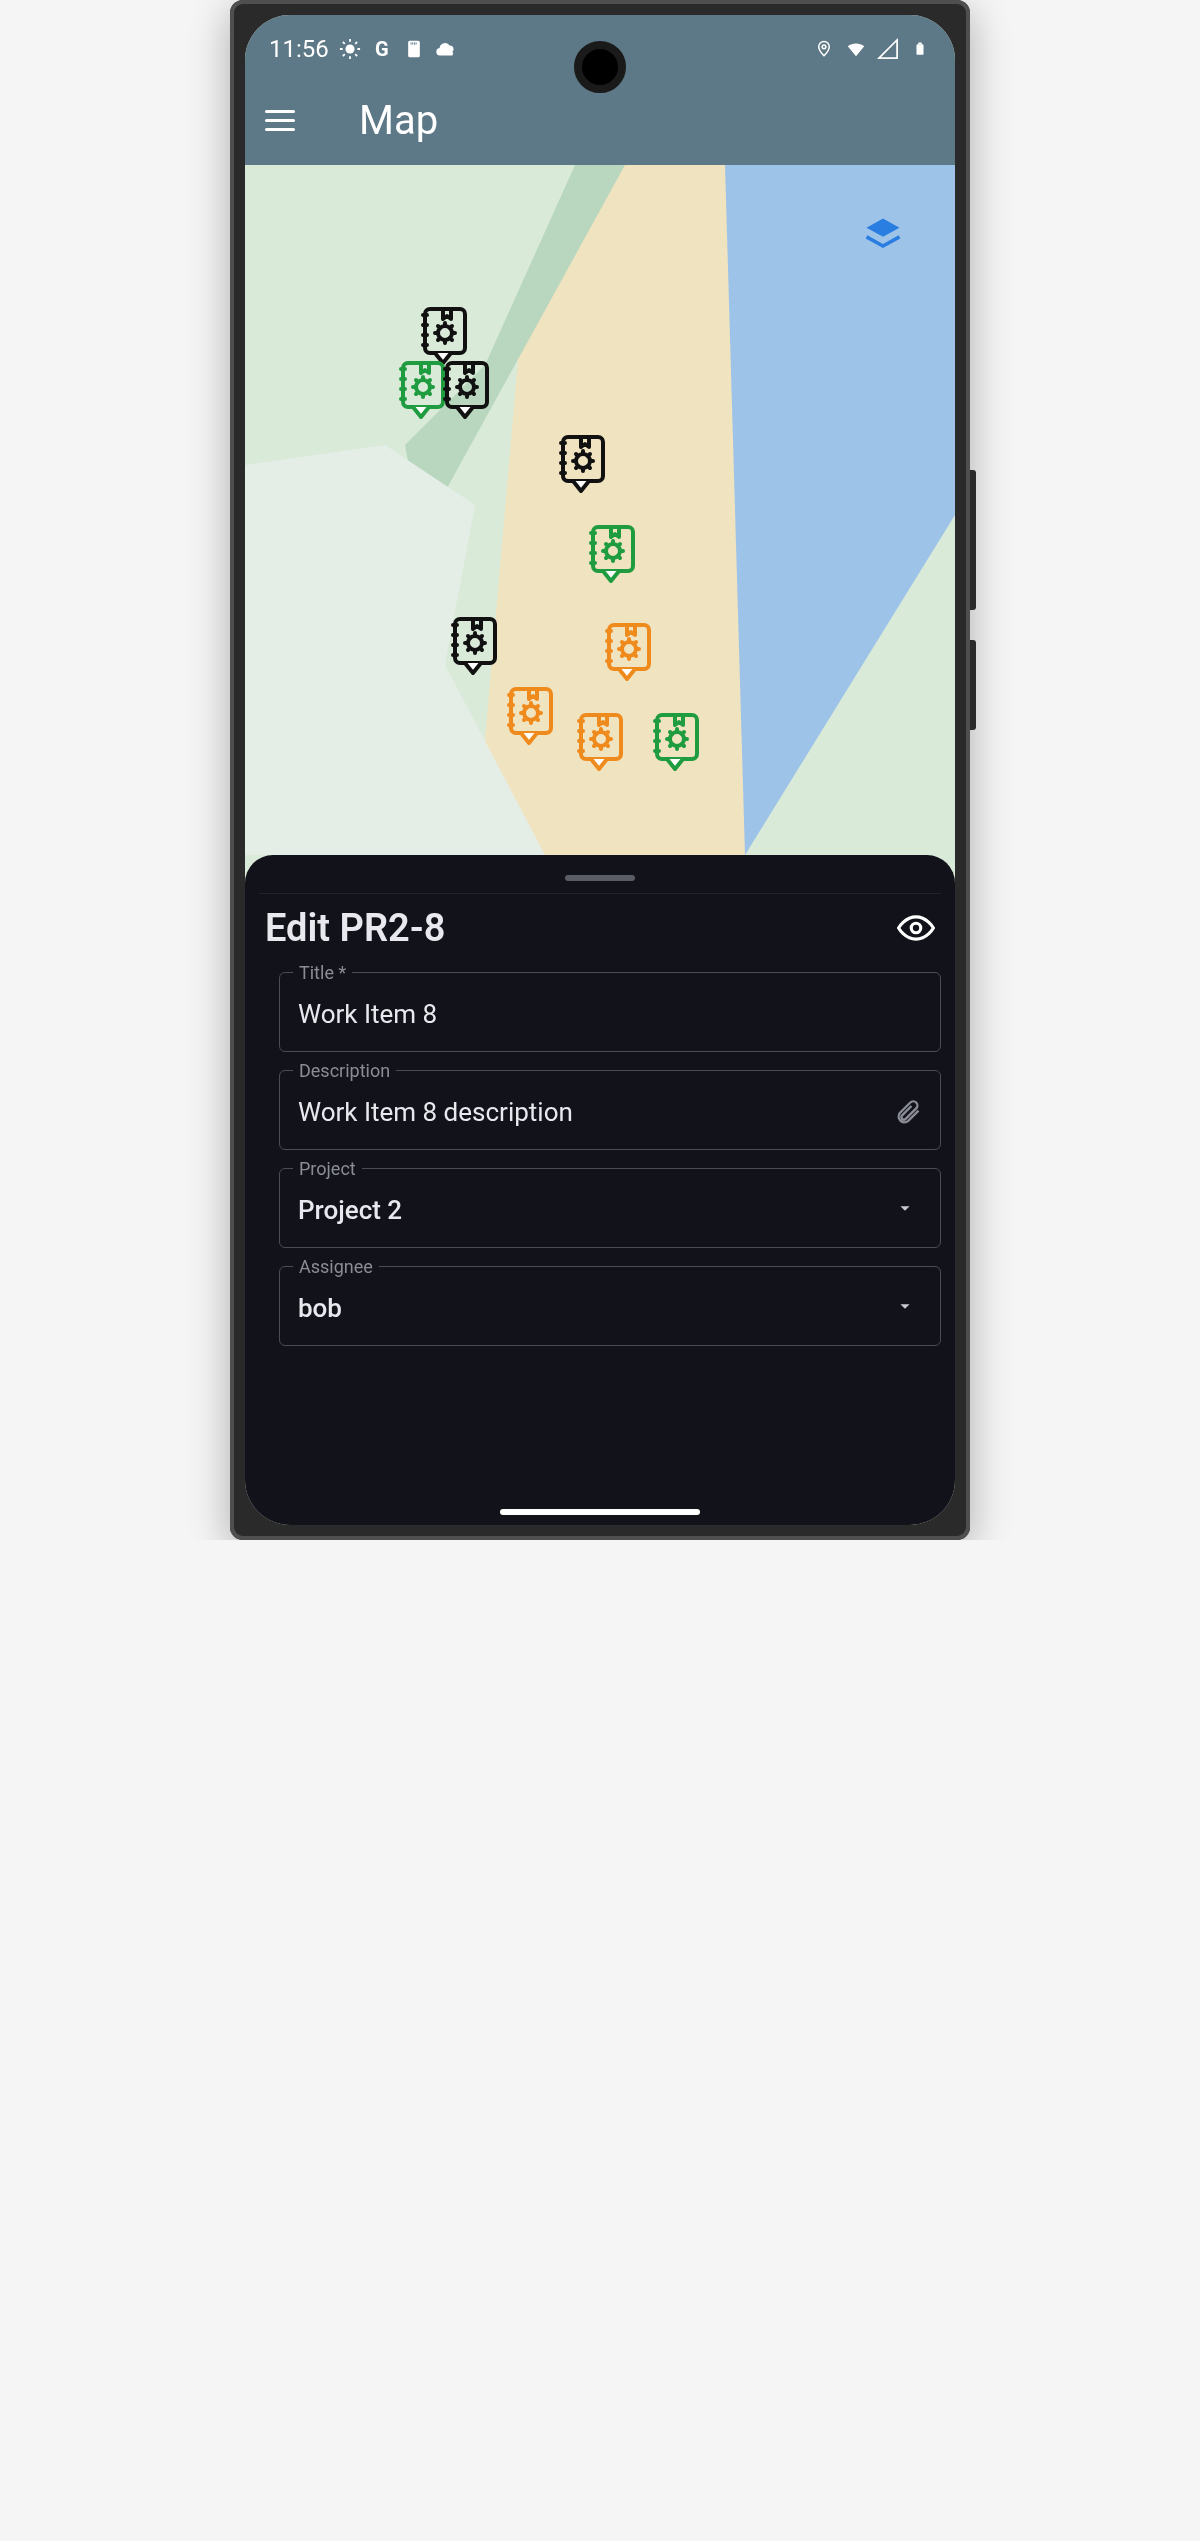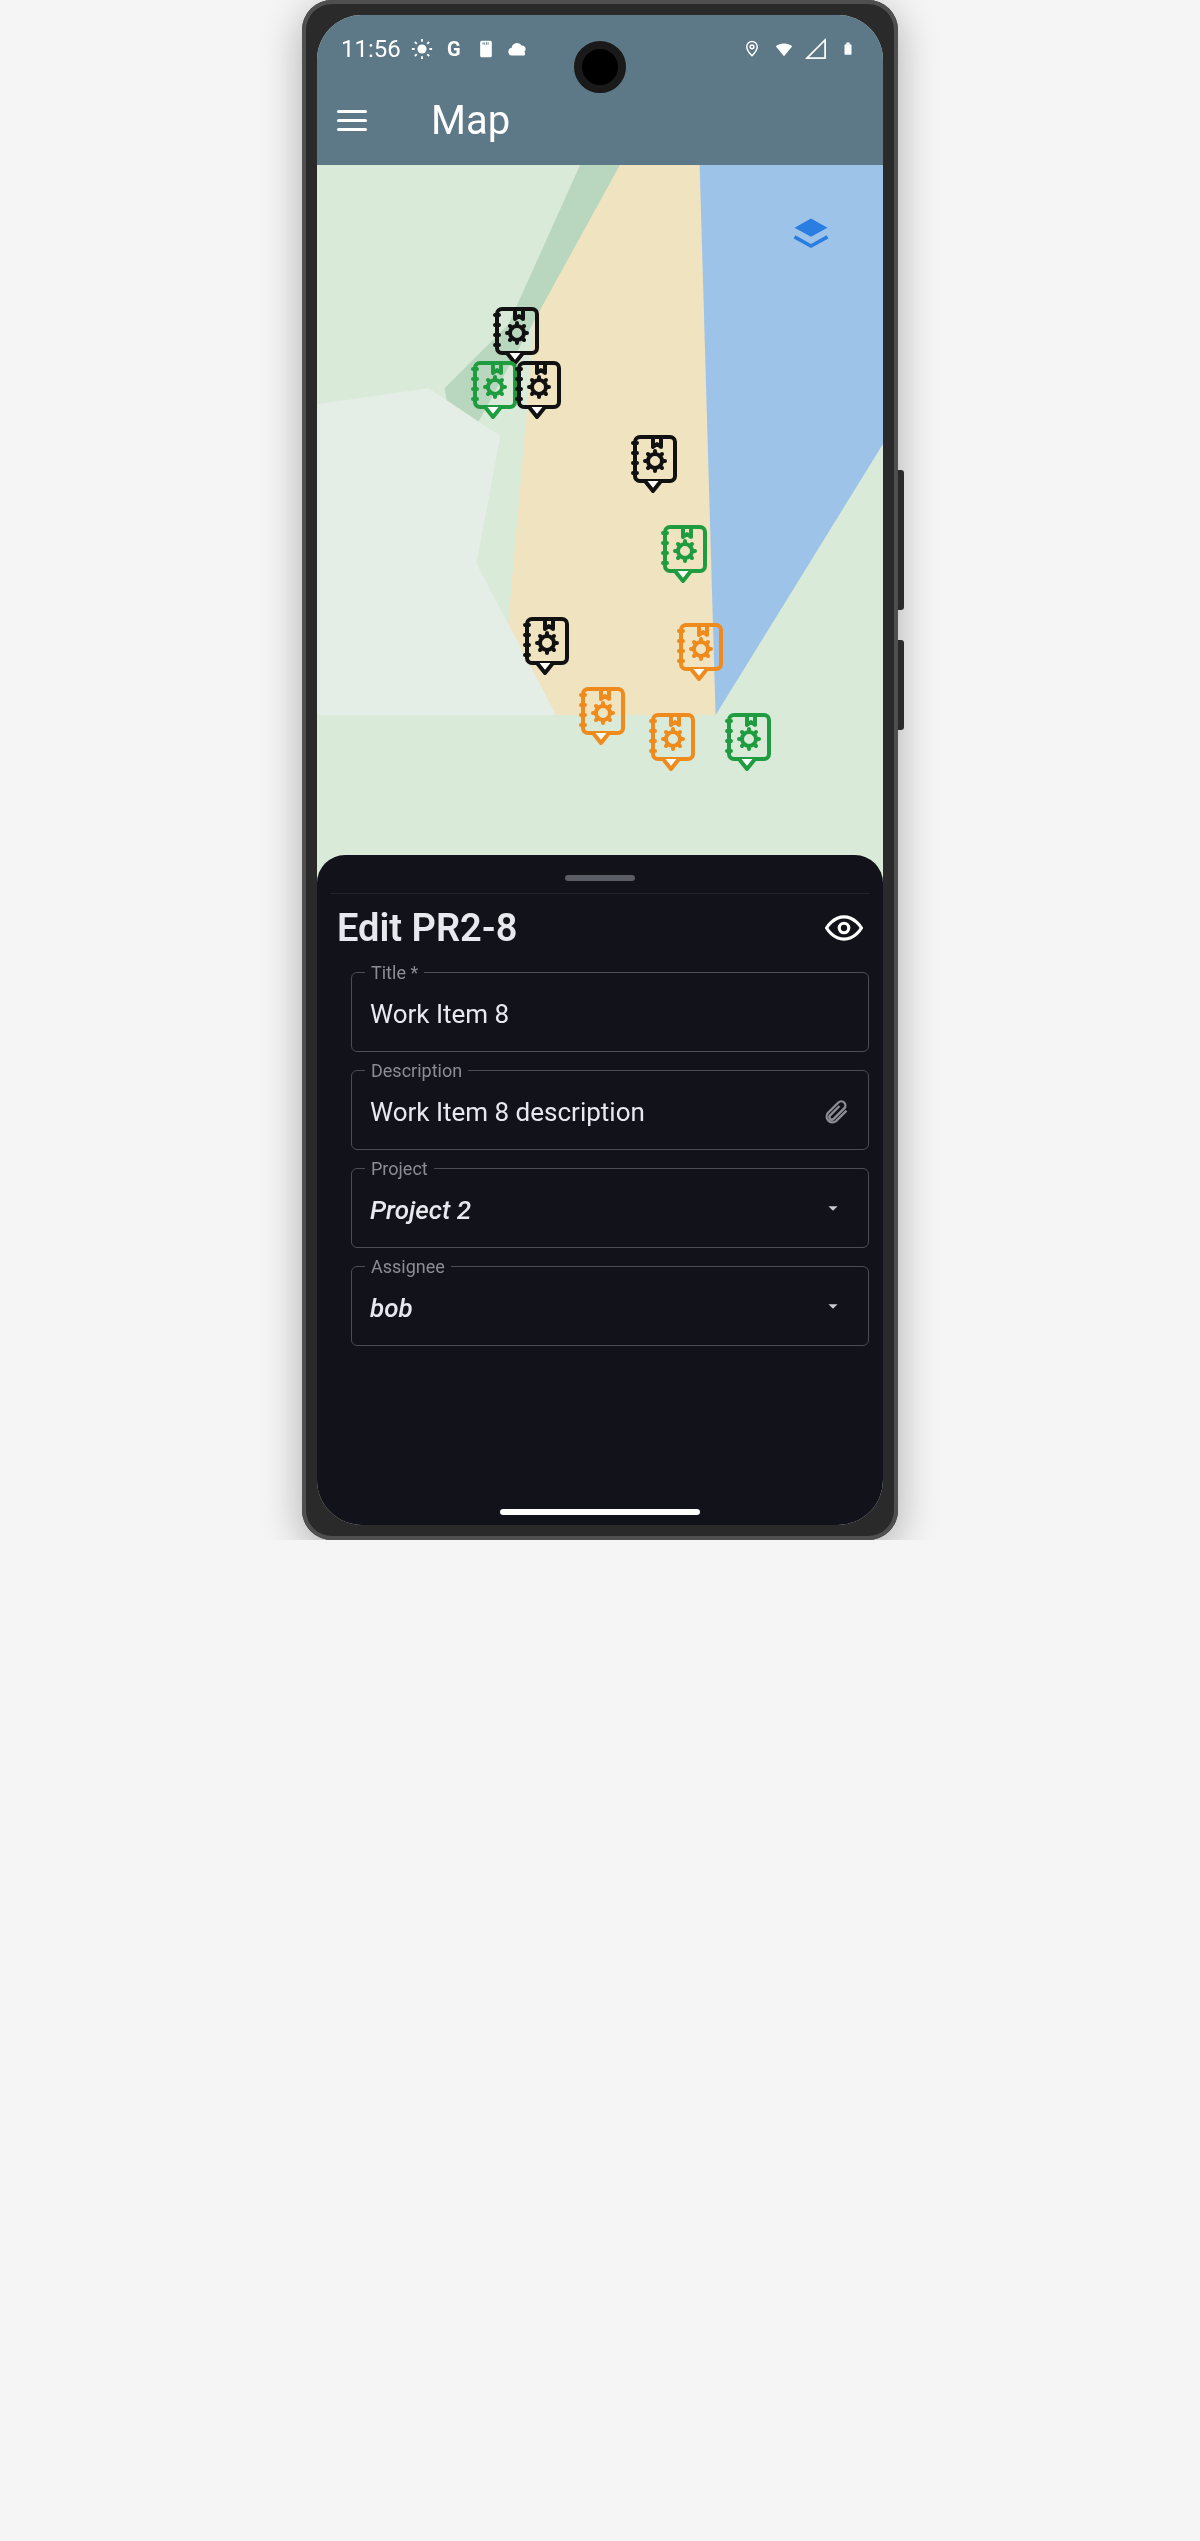--- a/index.html
+++ b/index.html
@@ -4,24 +4,24 @@
 <style>
   * { box-sizing: border-box; margin: 0; padding: 0; }
   body {
     background: #f5f5f5;
     font-family: Roboto, -apple-system, BlinkMacSystemFont, sans-serif;
     display: flex;
     justify-content: center;
     padding: 0;
   }
   .phone-frame {
-    width: 596px;
+    width: 740px;
     height: 1540px;
     background: #2a2a2a;
-    border-radius: 30px;
+    border-radius: 13px;
     padding: 15px;
     position: relative;
     box-shadow: inset 0 0 0 4px #4f4f4f, 0 10px 40px rgba(0,0,0,0.3);
   }
   .phone-buttons-right {
     position: absolute;
     right: -6px;
     top: 470px;
     width: 6px;
     height: 140px;
@@ -135,21 +135,21 @@
   }
   .field-box {
     border: 1px solid #4a4c56;
     border-radius: 6px;
     padding: 26px 18px 22px 18px;
     display: flex;
     align-items: flex-end;
     justify-content: space-between;
     cursor: text;
   }
-  .field-box.select { cursor: pointer; font-style: italic; }
+  .field-box.select { cursor: pointer; }
   .field-label {
     position: absolute;
     top: -10px; left: 14px;
     background: #12131a;
     padding: 0 6px;
     font-size: 18px;
     color: #8a8c96;
   }
   .field-value { font-size: 26px; color: #e8e8ee; font-weight: 400; }
   .field-value.bold { font-weight: 500; }

